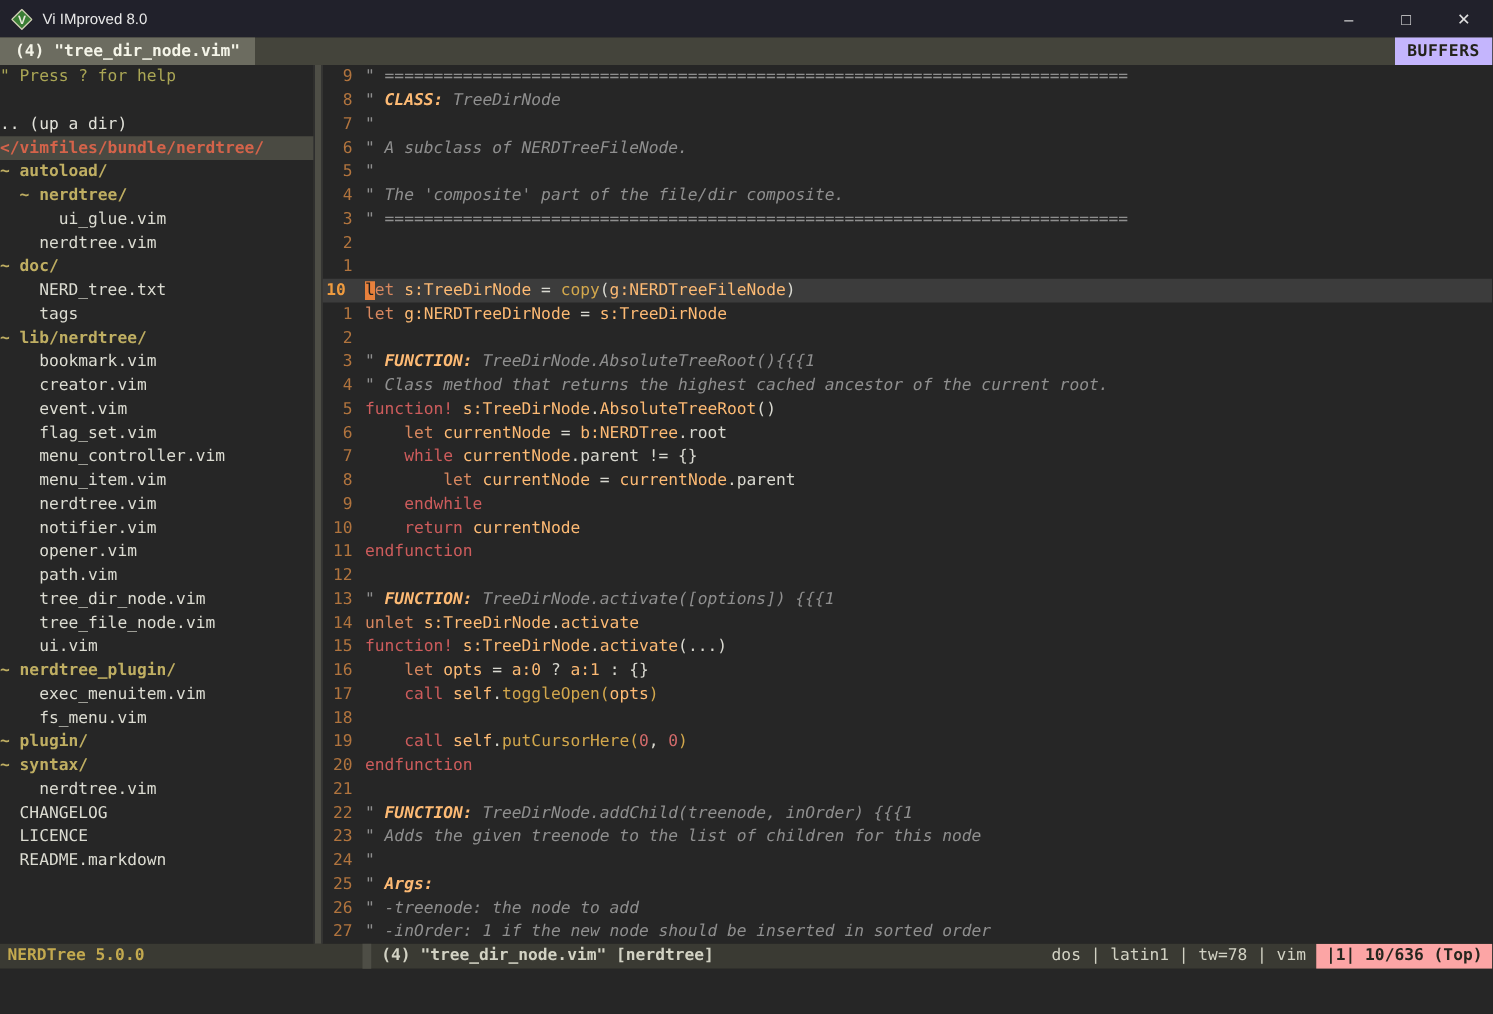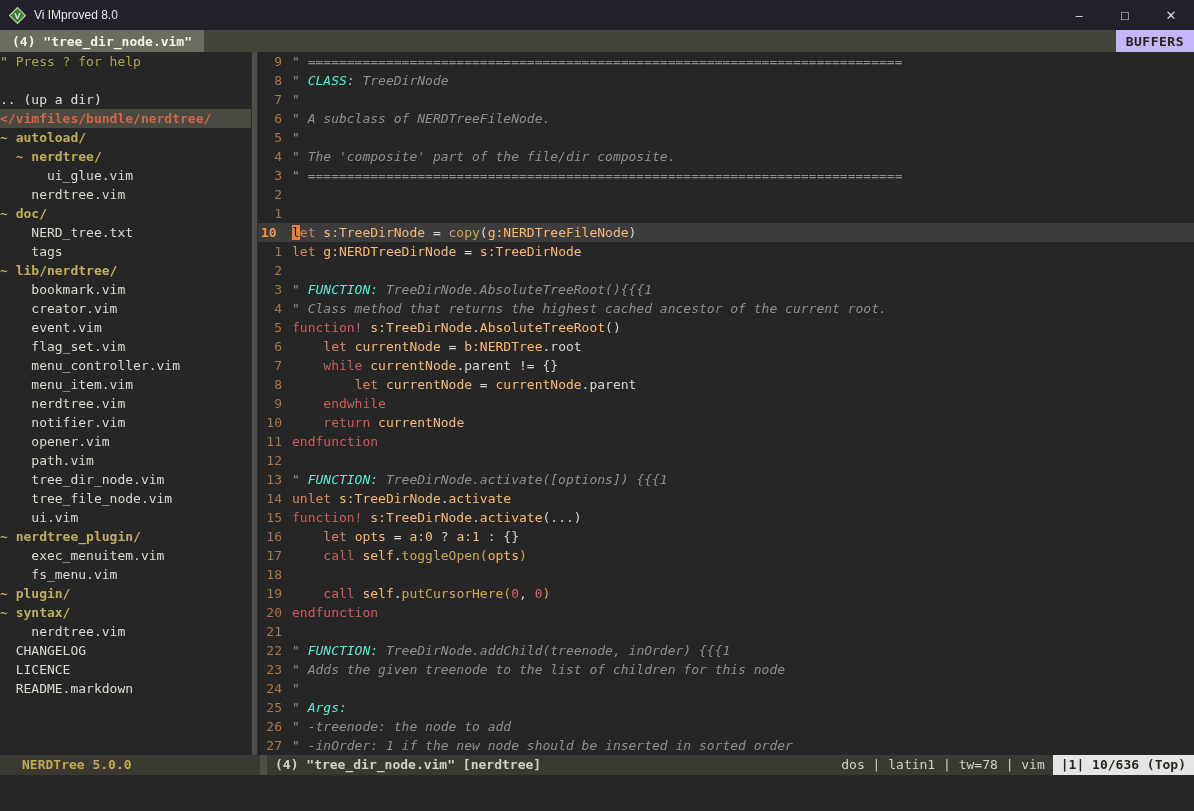--- a/index.html
+++ b/index.html
@@ -31,38 +31,38 @@
   .nt-root{color:#d4634a;background:#4a4a42;font-weight:bold}
   .nt-dir{color:#bfae62;font-weight:bold}
   .nt-file{color:#dcdcd2}
 
   .codeline{display:flex;height:19px;line-height:19px}
   .codeline.cur{background:#3c3c3c}
   .lnum{flex:none;width:34px;text-align:right;padding-right:10px;color:#b1743e}
   .codeline.cur .lnum{text-align:left;padding-left:3px;padding-right:0;color:#ef9b3f;font-weight:bold}
   .code{white-space:pre}
   .c{color:#8f8f8f;font-style:italic}
-  .cb{color:#5eead4;font-weight:normal;font-style:italic}
+  .cb{color:#fdba74;font-weight:bold;font-style:italic}
   .s{color:#cd5c5c}
   .l{color:#d7875f}
   .i{color:#fdba74}
   .f{color:#d2a74c}
   .n{color:#d16a6a}
   .t{color:#d8d8d0}
   .cursor{background:#e8803c;color:#1e1e1e}
 
   
   .statusbar{height:20px;display:flex;line-height:20px;background:#3a3a33}
-  .status-left{flex:none;width:260px;color:#c3a94f;font-weight:bold;padding:0 22px;white-space:pre}
+  .status-left{flex:none;width:290px;color:#c3a94f;font-weight:bold;padding:0 6px;white-space:pre}
   .status-sep{flex:none;width:7px;background:#4e4e46}
   .status-main{flex:1;display:flex;color:#d2d2c4;white-space:pre;overflow:hidden}
   .status-mid{padding-left:8px;font-weight:bold}
   .status-right{margin-left:auto;display:flex}
   .status-flags{padding-right:8px}
-  .status-pos{background:#e5e5e5;color:#26261e;padding:0 8px;font-weight:bold}
+  .status-pos{background:#fca5a5;color:#26261e;padding:0 8px;font-weight:bold}
 
   .cmdline{height:36px;background:#262626}
 </style>
 </head>
 <body>
 
 <div class="titlebar">
   <span class="vim-icon">
     <svg viewBox="0 0 16 16" width="17" height="17">
       <polygon points="8,0.5 15.5,8 8,15.5 0.5,8" fill="#3a7d34" stroke="#cfcfb4" stroke-width="1"></polygon>

